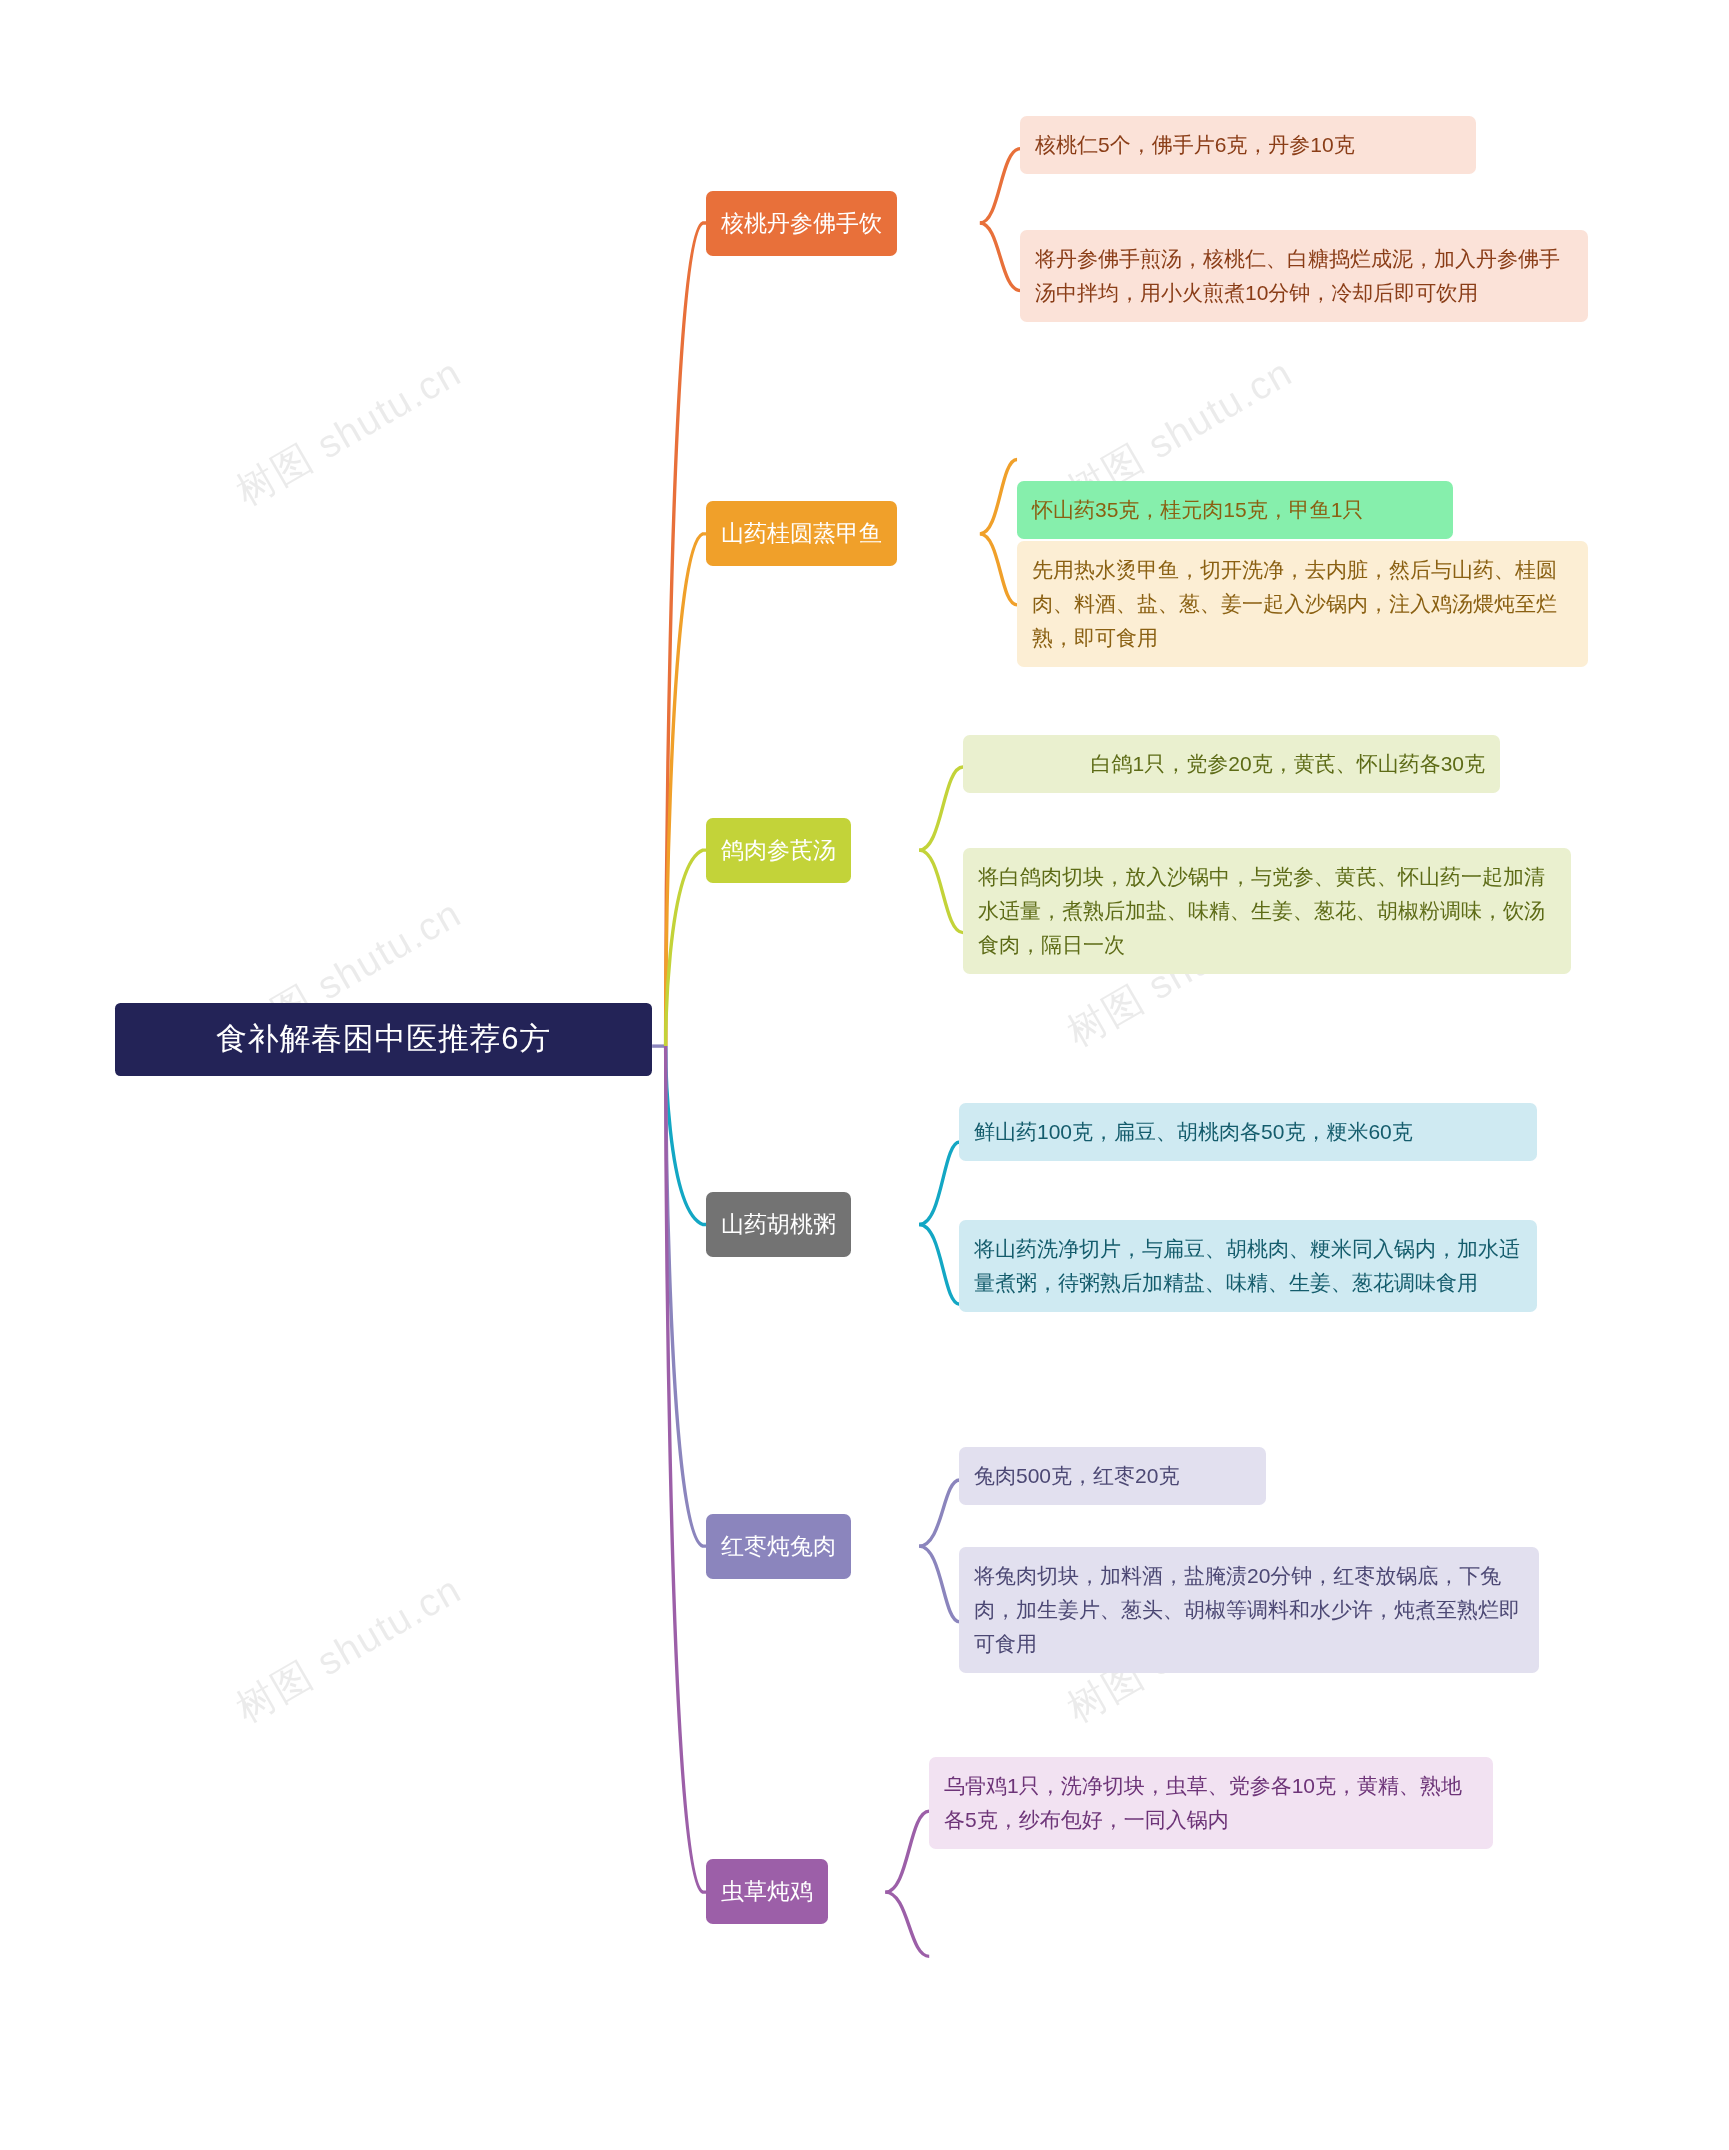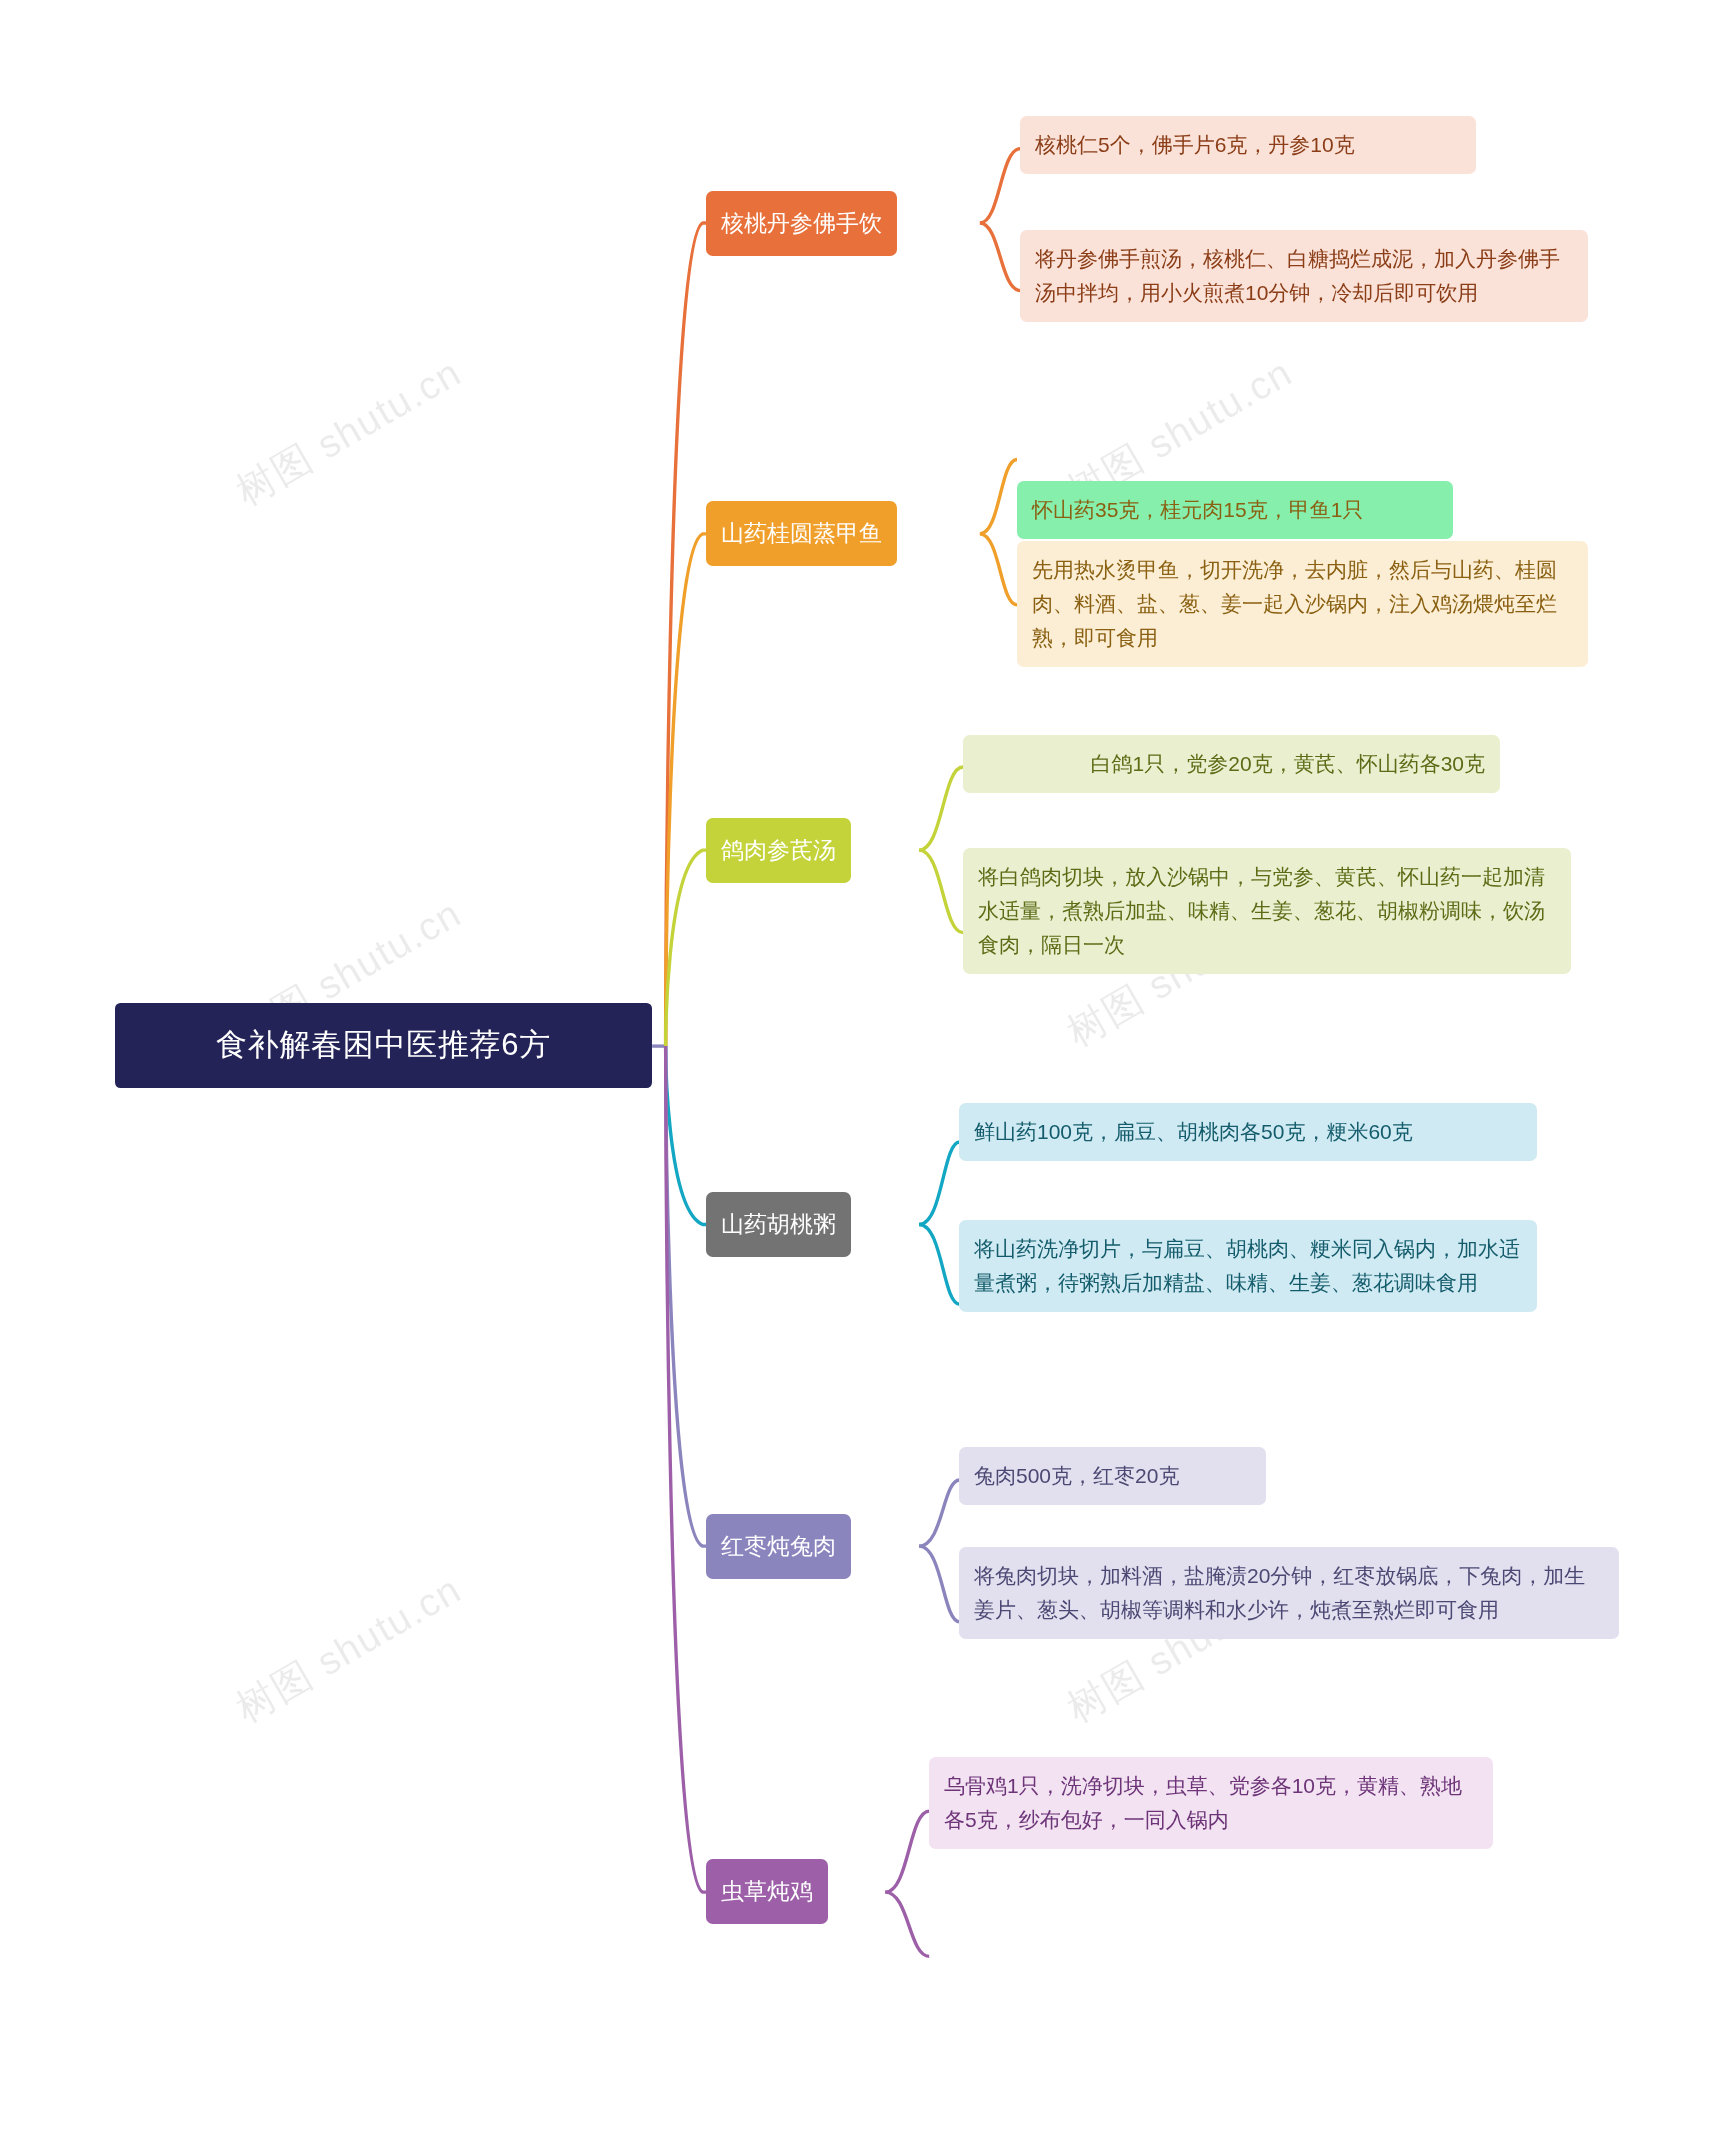--- a/index.html
+++ b/index.html
@@ -113,39 +113,39 @@
       <path d="M1360 1812 C1395 1812 1395 1930 1420 1930" stroke="#13a7c4"></path>
 
       <path d="M1360 2288 C1395 2288 1395 2190 1420 2190" stroke="#8b85bd"></path>
       <path d="M1360 2288 C1395 2288 1395 2400 1420 2400" stroke="#8b85bd"></path>
 
       <path d="M1310 2800 C1345 2800 1345 2680 1375 2680" stroke="#9c5fa8"></path>
       <path d="M1310 2800 C1345 2800 1345 2895 1375 2895" stroke="#9c5fa8"></path>
     </g>
   </svg>
 
-  <div class="node root" style="left:115px; top:1003px; width:537px; height:85px;">食补解春困中医推荐6方</div>
+  <div class="node root" style="left:115px; top:1003px; width:537px; height:73px;">食补解春困中医推荐6方</div>
 
   <div class="node branch" style="left:706px; top:191px; height:65px; background:#e8703a;">核桃丹参佛手饮</div>
   <div class="leaf" style="left:1020px; top:116px; width:456px; background:#fbe2d8; color:#8a3d17;">核桃仁5个，佛手片6克，丹参10克</div>
   <div class="leaf" style="left:1020px; top:230px; width:568px; background:#fbe2d8; color:#8a3d17;">将丹参佛手煎汤，核桃仁、白糖捣烂成泥，加入丹参佛手汤中拌均，用小火煎煮10分钟，冷却后即可饮用</div>
 
   <div class="node branch" style="left:706px; top:501px; height:65px; background:#f0a02a;">山药桂圆蒸甲鱼</div>
   <div class="leaf" style="left:1017px; top:437px; width:436px; background:#86efac; color:#8a6012;margin-top:44px;">怀山药35克，桂元肉15克，甲鱼1只</div>
   <div class="leaf" style="left:1017px; top:541px; width:571px; background:#fceed4; color:#8a6012;">先用热水烫甲鱼，切开洗净，去内脏，然后与山药、桂圆肉、料酒、盐、葱、姜一起入沙锅内，注入鸡汤煨炖至烂熟，即可食用</div>
 
   <div class="node branch" style="left:706px; top:818px; height:65px; background:#c3d339;">鸽肉参芪汤</div>
   <div class="leaf" style="left:963px; top:735px; width:537px; background:#eaf0cf; color:#5d6b16;text-align:right;">白鸽1只，党参20克，黄芪、怀山药各30克</div>
   <div class="leaf" style="left:963px; top:848px; width:608px; background:#eaf0cf; color:#5d6b16;">将白鸽肉切块，放入沙锅中，与党参、黄芪、怀山药一起加清水适量，煮熟后加盐、味精、生姜、葱花、胡椒粉调味，饮汤食肉，隔日一次</div>
 
   <div class="node branch" style="left:706px; top:1192px; height:65px; background:#737373;">山药胡桃粥</div>
   <div class="leaf" style="left:959px; top:1103px; width:578px; background:#cfeaf2; color:#145c6c;">鲜山药100克，扁豆、胡桃肉各50克，粳米60克</div>
   <div class="leaf" style="left:959px; top:1220px; width:578px; background:#cfeaf2; color:#145c6c;">将山药洗净切片，与扁豆、胡桃肉、粳米同入锅内，加水适量煮粥，待粥熟后加精盐、味精、生姜、葱花调味食用</div>
 
   <div class="node branch" style="left:706px; top:1514px; height:65px; background:#8b85bd;">红枣炖兔肉</div>
   <div class="leaf" style="left:959px; top:1447px; width:307px; background:#e2e0ef; color:#4c4874;">兔肉500克，红枣20克</div>
-  <div class="leaf" style="left:959px; top:1547px; width:660px; background:#e2e0ef; color:#4c4874;">将兔肉切块，加料酒，盐腌渍20分钟，红枣放锅底，下兔肉，加生姜片、葱头、胡椒等调料和水少许，炖煮至熟烂即可食用</div>
+  <div class="leaf" style="left:959px; top:1547px; width:580px; background:#e2e0ef; color:#4c4874;">将兔肉切块，加料酒，盐腌渍20分钟，红枣放锅底，下兔肉，加生姜片、葱头、胡椒等调料和水少许，炖煮至熟烂即可食用</div>
 
   <div class="node branch" style="left:706px; top:1859px; height:65px; background:#9c5fa8;">虫草炖鸡</div>
   <div class="leaf" style="left:929px; top:1757px; width:564px; background:#f2e2f2; color:#6d3478;">乌骨鸡1只，洗净切块，虫草、党参各10克，黄精、熟地各5克，纱布包好，一同入锅内</div>
 
 </div>
 
 
 </body></html>

